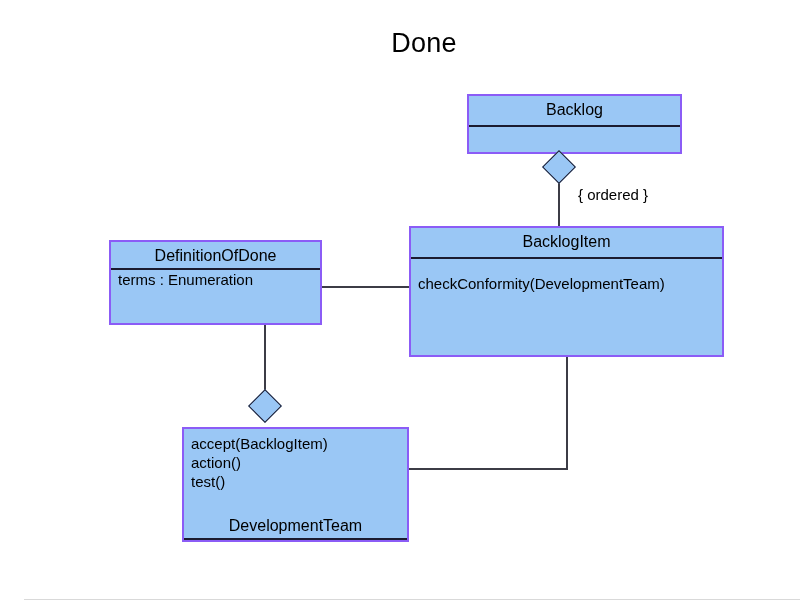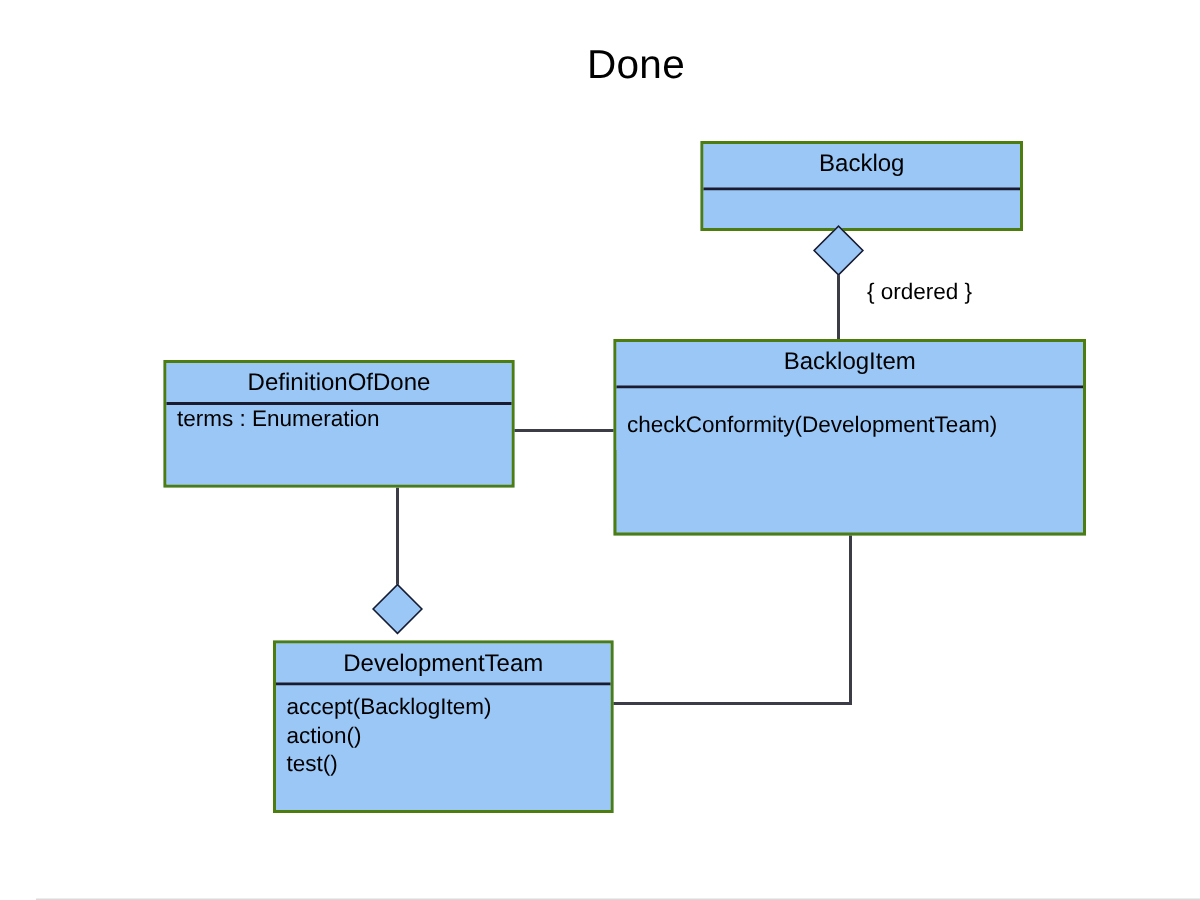--- a/index.html
+++ b/index.html
@@ -32,21 +32,21 @@
     text-align: center;
     font-size: 27px;
     color: #000000;
     letter-spacing: 0.2px;
     white-space: nowrap;
   }
   
   .uml-class {
     position: absolute;
     box-sizing: border-box;
-    border: 2px solid #4d7c0f;
+    border: 2px solid #8b5cf6;
     background: #9ac7f5;
     z-index: 5;
   }
   .uml-compartment {
     box-sizing: border-box;
     background: #9ac7f5;
     color: #000000;
     font-size: 15px;
     line-height: 1.28;
     overflow: hidden;
@@ -113,25 +113,25 @@
   <div class="uml-class" style="left:443px; top:94px; width:215px; height:60px;">
     <div class="uml-compartment compartment-name" style="height:31px;">Backlog</div>
     <div class="uml-compartment compartment-body" style="height:25px;"></div>
   </div>
 
   <div class="uml-class" style="left:385px; top:226px; width:315px; height:131px;">
     <div class="uml-compartment compartment-name" style="height:31px;">BacklogItem</div>
     <div class="uml-compartment compartment-body" style="height:41px; padding-top:15px;">checkConformity(DevelopmentTeam)</div>
   </div>
 
-  <div class="uml-class" style="left:85px; top:240px; width:234px; height:85px;">
+  <div class="uml-class" style="left:85px; top:240px; width:213px; height:85px;">
     <div class="uml-compartment compartment-name" style="height:28px;">DefinitionOfDone</div>
     <div class="uml-compartment compartment-body" style="height:53px; padding-top:0;">terms : Enumeration</div>
   </div>
 
   <div class="uml-class" style="left:158px; top:427px; width:227px; height:115px;">
-    <div class="uml-compartment compartment-name" style="height:28px;">DevelopmentTeam</div>
     <div class="uml-compartment compartment-body" style="height:83px; padding-top:5px;">accept(BacklogItem)
 action()
 test()</div>
+    <div class="uml-compartment compartment-name" style="height:28px;">DevelopmentTeam</div>
   </div>
 
 </div>
 
 </body></html>

